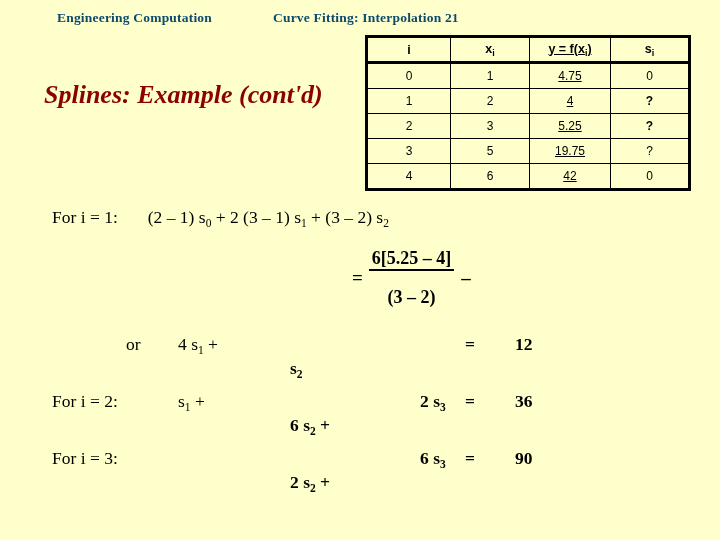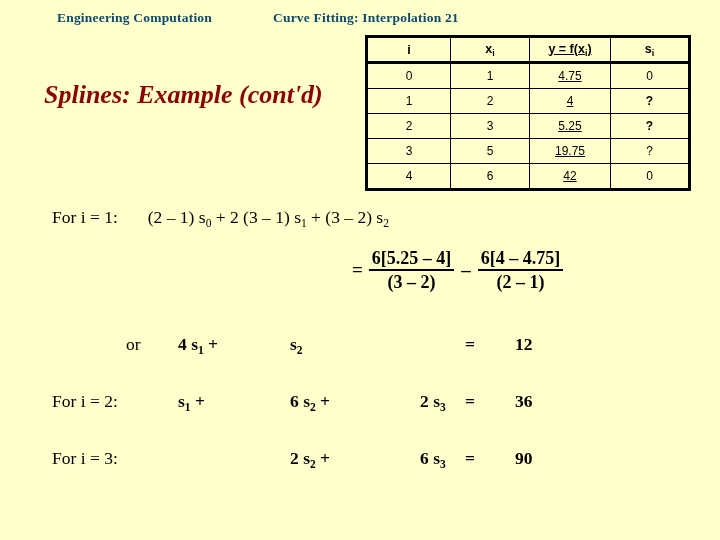--- a/index.html
+++ b/index.html
@@ -112,42 +112,42 @@
     align-items: center;
     line-height: 1.12;
     justify-content: flex-end;
   }
   .frac .num {
     padding: 0 3px 1px 3px;
     border-bottom: 2px solid #000;
     white-space: nowrap;
   }
   .frac .den {
-    padding: 1px 3px 0 3px;
+    padding: 16px 3px 0 3px;
     white-space: nowrap;
   }
 
   
   .eqrow {
     position: absolute;
     left: 52px;
     width: 620px;
     height: 26px;
     font-family: "Liberation Serif", serif;
     font-size: 17.5px;
     color: #000;
     white-space: nowrap;
   }
   #eqrow-1 { top: 334px; }
   #eqrow-2 { top: 391px; }
   #eqrow-3 { top: 448px; }
 
   .eqrow .col-label { position: absolute; left: 0;   }
-  .eqrow .col-t1    { position: absolute; left: 126px; font-weight: bold; }
-  .eqrow .col-t2    { position: absolute; left: 238px; font-weight: bold; }
+  .eqrow .col-t1    { position: absolute; left: 126px; font-weight: normal; }
+  .eqrow .col-t2    { position: absolute; left: 238px; font-weight: bold; margin-top: 24px; }
   .eqrow .col-t3    { position: absolute; left: 320px; font-weight: bold; margin-left: 48px; }
   .eqrow .col-eq    { position: absolute; left: 413px; font-weight: bold; }
   .eqrow .col-rhs   { position: absolute; left: 443px; font-weight: bold; margin-left: 20px; }
 
   .eqrow.row-or .col-label { left: 74px; font-weight: normal; }
 </style>
 </head>
 <body>
 
 <div class="hdr" id="hdr-left">Engineering Computation</div>
@@ -203,24 +203,20 @@
   <span class="lbl">For i = 1:</span><span class="eqpart"><span>(2 – 1) s</span><span class="msub">0</span><span> + 2 (3 – 1) s</span><span class="msub">1</span><span> + (3 – 2) s</span><span class="msub">2</span></span>
 </div>
 
 <div id="frac-block">
   <span class="eqsign">=</span>
   <span class="frac">
     <span class="num">6[5.25 – 4]</span>
     <span class="den">(3 – 2)</span>
   </span>
   <span class="minus">–</span>
-  <span class="frac">
-    <span class="num">6[4 – 4.75]</span>
-    <span class="den">(2 – 1)</span>
-  </span>
 </div>
 
 <div id="equation-rows-container">
     <div class="eqrow row-or" id="eqrow-1">
       <span class="col-label"><span>or</span></span>
       <span class="col-t1"><span>4 s</span><span class="msub">1</span><span>  +</span></span>
       <span class="col-t2"><span>s</span><span class="msub">2</span></span>
       <span class="col-eq"><span>=</span></span>
       <span class="col-rhs"><span>12</span></span>
     </div>

